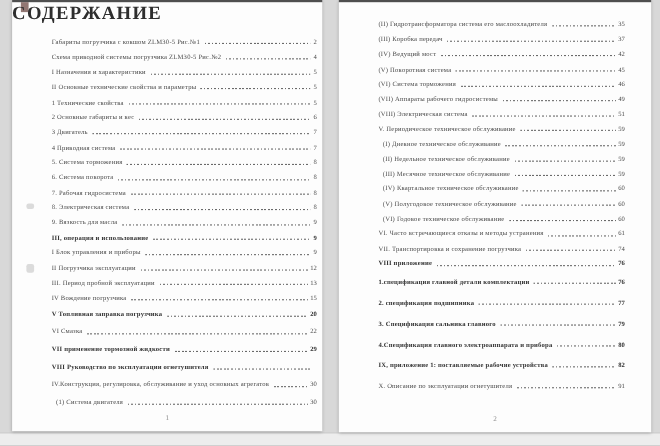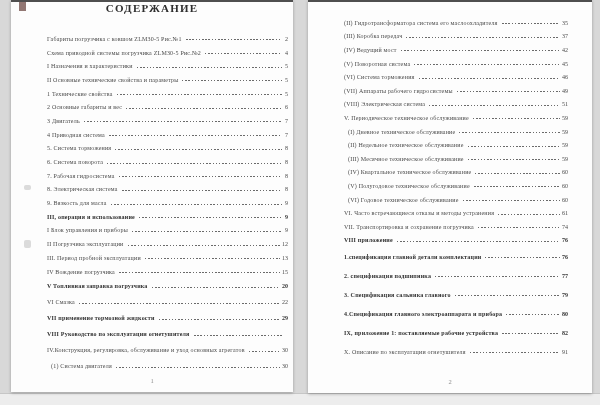--- a/index.html
+++ b/index.html
@@ -18,22 +18,22 @@
   }
   .page-left{left:11px;width:282px;height:390px;}
   .page-right{left:308px;width:284px;height:391px;}
   .corner-mark{
     position:absolute;left:8px;top:0;width:7px;height:9px;
     background:#6d4a44;opacity:.75;
   }
   .smudge{position:absolute;left:13px;width:7px;height:5px;background:#9a9a9a;opacity:.35;border-radius:2px;}
   .smudge.s1{top:183px;} .smudge.s2{top:238px;height:8px;}
   .toc-title{
-    position:absolute;top:0;left:0;width:100%;margin:0;text-align:center;
-    font-size:11px;font-weight:bold;letter-spacing:1.2px;color:#2e2e2e;
+    position:absolute;top:0;left:0;width:100%;margin:0;text-align:left;
+    font-size:17px;font-weight:bold;letter-spacing:1.2px;color:#2e2e2e;
   }
   .toc-list{position:absolute;display:block;}
   .page-left  .toc-list{top:30px;left:36px;right:5px;}
   .page-right .toc-list{top:14px;left:36px;right:24px;}
   .toc-row{display:flex;align-items:center;height:13.7px;}
   .page-left  .toc-row:nth-child(n+19){height:16px;}
   .page-right .toc-row{height:13.6px;}
   .page-right .toc-row:nth-child(n+18){height:19px;}
   .toc-text{
     font-size:6px;color:#4a4a4a;white-space:nowrap;flex:0 0 auto;

